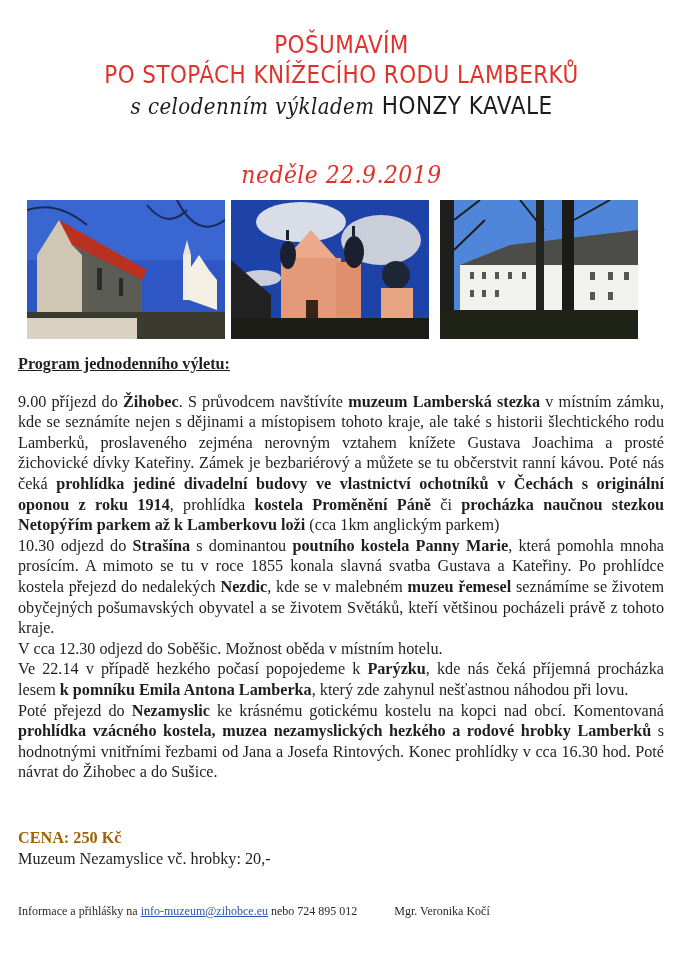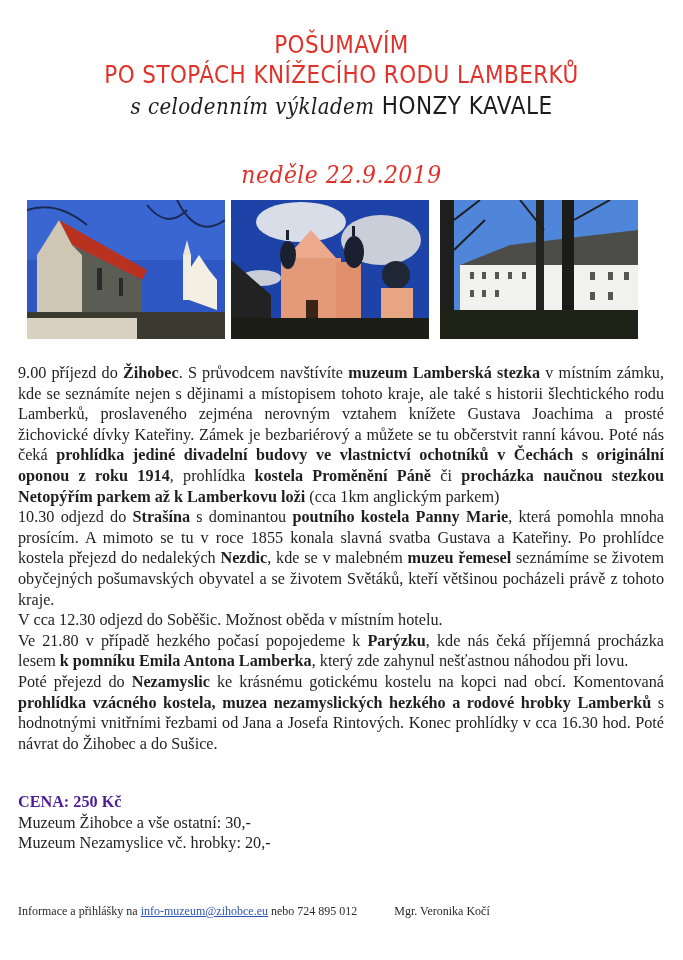--- a/index.html
+++ b/index.html
@@ -10,25 +10,25 @@
   .t3 { top: 92px; font-size: 24px; color: #1c1c1c; white-space: nowrap; transform: scaleX(0.9); }
   .t3 .script { font-family: "DejaVu Serif", serif; font-style: italic; font-size: 22px; letter-spacing: 0.5px; }
   .t4 { top: 160px; font-size: 25px; color: #e0322a; font-family: "DejaVu Serif", serif; font-style: italic; transform: scaleX(0.88); }
   .photo { position: absolute; top: 200px; height: 139px; overflow: hidden; }
   .photo svg { display: block; width: 100%; height: 100%; }
   .p1 { left: 27px; width: 198px; }
   .p2 { left: 231px; width: 198px; }
   .p3 { left: 440px; width: 198px; }
   .body { position: absolute; left: 18px; top: 354px; width: 646px; font-size: 16.2px; line-height: 20.6px; text-align: justify; }
   .body p { margin: 0; }
-  .body .gap { margin-top: 9px; }
+  .body .gap { margin-top: 17px; }
   .heading { font-weight: bold; text-decoration: underline; }
   b { font-weight: bold; }
   .price { position: absolute; left: 18px; top: 792px; font-size: 16.2px; line-height: 20.6px; }
-  .price .cena { color: #4c1d95; font-weight: bold; }
+  .price .cena { color: #a16207; font-weight: bold; margin-top: 36px; }
   .footer { position: absolute; left: 18px; top: 904px; font-size: 12px; white-space: nowrap; color: #2a2a2a; }
   .footer a { color: #2b55b5; text-decoration: underline; }
   .footer .sig { margin-left: 34px; }
 </style>
 </head>
 <body>
 
 <div class="title t1">POŠUMAVÍM</div>
 <div class="title t2">PO STOPÁCH KNÍŽECÍHO RODU LAMBERKŮ</div>
 <div class="title t3">
@@ -98,30 +98,30 @@
     </g>
     <rect x="0" y="0" width="14" height="139" fill="#1e1e1c"></rect>
     <rect x="96" y="0" width="8" height="139" fill="#232320"></rect>
     <rect x="122" y="0" width="12" height="139" fill="#1b1b18"></rect>
     <path d="M14 20 L40 0 M14 50 L45 20 M104 30 L80 0 M134 20 L170 0" stroke="#1e1e1c" stroke-width="2"></path>
     <rect x="0" y="110" width="198" height="29" fill="#1f2317"></rect>
   </svg>
 </div>
 
 <div class="body">
+  <p class="heading">Program jednodenního výletu:</p>
   <p class="gap"><span>9.00 příjezd do </span><b>Žihobec</b><span>. S průvodcem navštívíte </span><b>muzeum Lamberská stezka</b><span> v místním zámku, kde se seznámíte nejen s dějinami a místopisem tohoto kraje, ale také s historii šlechtického rodu Lamberků, proslaveného zejména nerovným vztahem knížete Gustava Joachima a prosté žichovické dívky Kateřiny. Zámek je bezbariérový a můžete se tu občerstvit ranní kávou. Poté nás čeká </span><b>prohlídka jediné divadelní budovy ve vlastnictví ochotníků v Čechách s originální oponou z roku 1914</b><span>, prohlídka </span><b>kostela Proměnění Páně</b><span> či </span><b>procházka naučnou stezkou Netopýřím parkem až k Lamberkovu loži</b><span> (cca 1km anglickým parkem)</span></p>
   <p><span>10.30 odjezd do </span><b>Strašína</b><span> s dominantou </span><b>poutního kostela Panny Marie</b><span>, která pomohla mnoha prosícím. A mimoto se tu v roce 1855 konala slavná svatba Gustava a Kateřiny. Po prohlídce kostela přejezd do nedalekých </span><b>Nezdic</b><span>, kde se v malebném </span><b>muzeu řemesel</b><span> seznámíme se životem obyčejných pošumavských obyvatel a se životem Světáků, kteří většinou pocházeli právě z tohoto kraje.</span></p>
   <p>V cca 12.30 odjezd do Soběšic. Možnost oběda v místním hotelu.</p>
-  <p><span>Ve 21.80 v případě hezkého počasí popojedeme k </span><b>Parýzku</b><span>, kde nás čeká příjemná procházka lesem </span><b>k pomníku Emila Antona Lamberka</b><span>, který zde zahynul nešťastnou náhodou při lovu.</span></p>
+  <p><span>Ve 22.14 v případě hezkého počasí popojedeme k </span><b>Parýzku</b><span>, kde nás čeká příjemná procházka lesem </span><b>k pomníku Emila Antona Lamberka</b><span>, který zde zahynul nešťastnou náhodou při lovu.</span></p>
   <p><span>Poté přejezd do </span><b>Nezamyslic</b><span> ke krásnému gotickému kostelu na kopci nad obcí. Komentovaná </span><b>prohlídka vzácného kostela, muzea nezamyslických hezkého a rodové hrobky Lamberků</b><span> s hodnotnými vnitřními řezbami od Jana a Josefa Rintových. Konec prohlídky v cca 16.30 hod. Poté návrat do Žihobec a do Sušice.</span></p>
 </div>
 
 <div class="price">
   <div class="cena">CENA: 250 Kč</div>
-  <div>Muzeum Žihobce a vše ostatní: 30,-</div>
   <div>Muzeum Nezamyslice vč. hrobky: 20,-</div>
 </div>
 
 <div class="footer">
   <span>Informace  a přihlášky na</span>
   <a>info-muzeum@zihobce.eu</a>
   <span>nebo 724 895 012</span>
   <span class="sig">Mgr. Veronika Kočí</span>
 </div>
 

